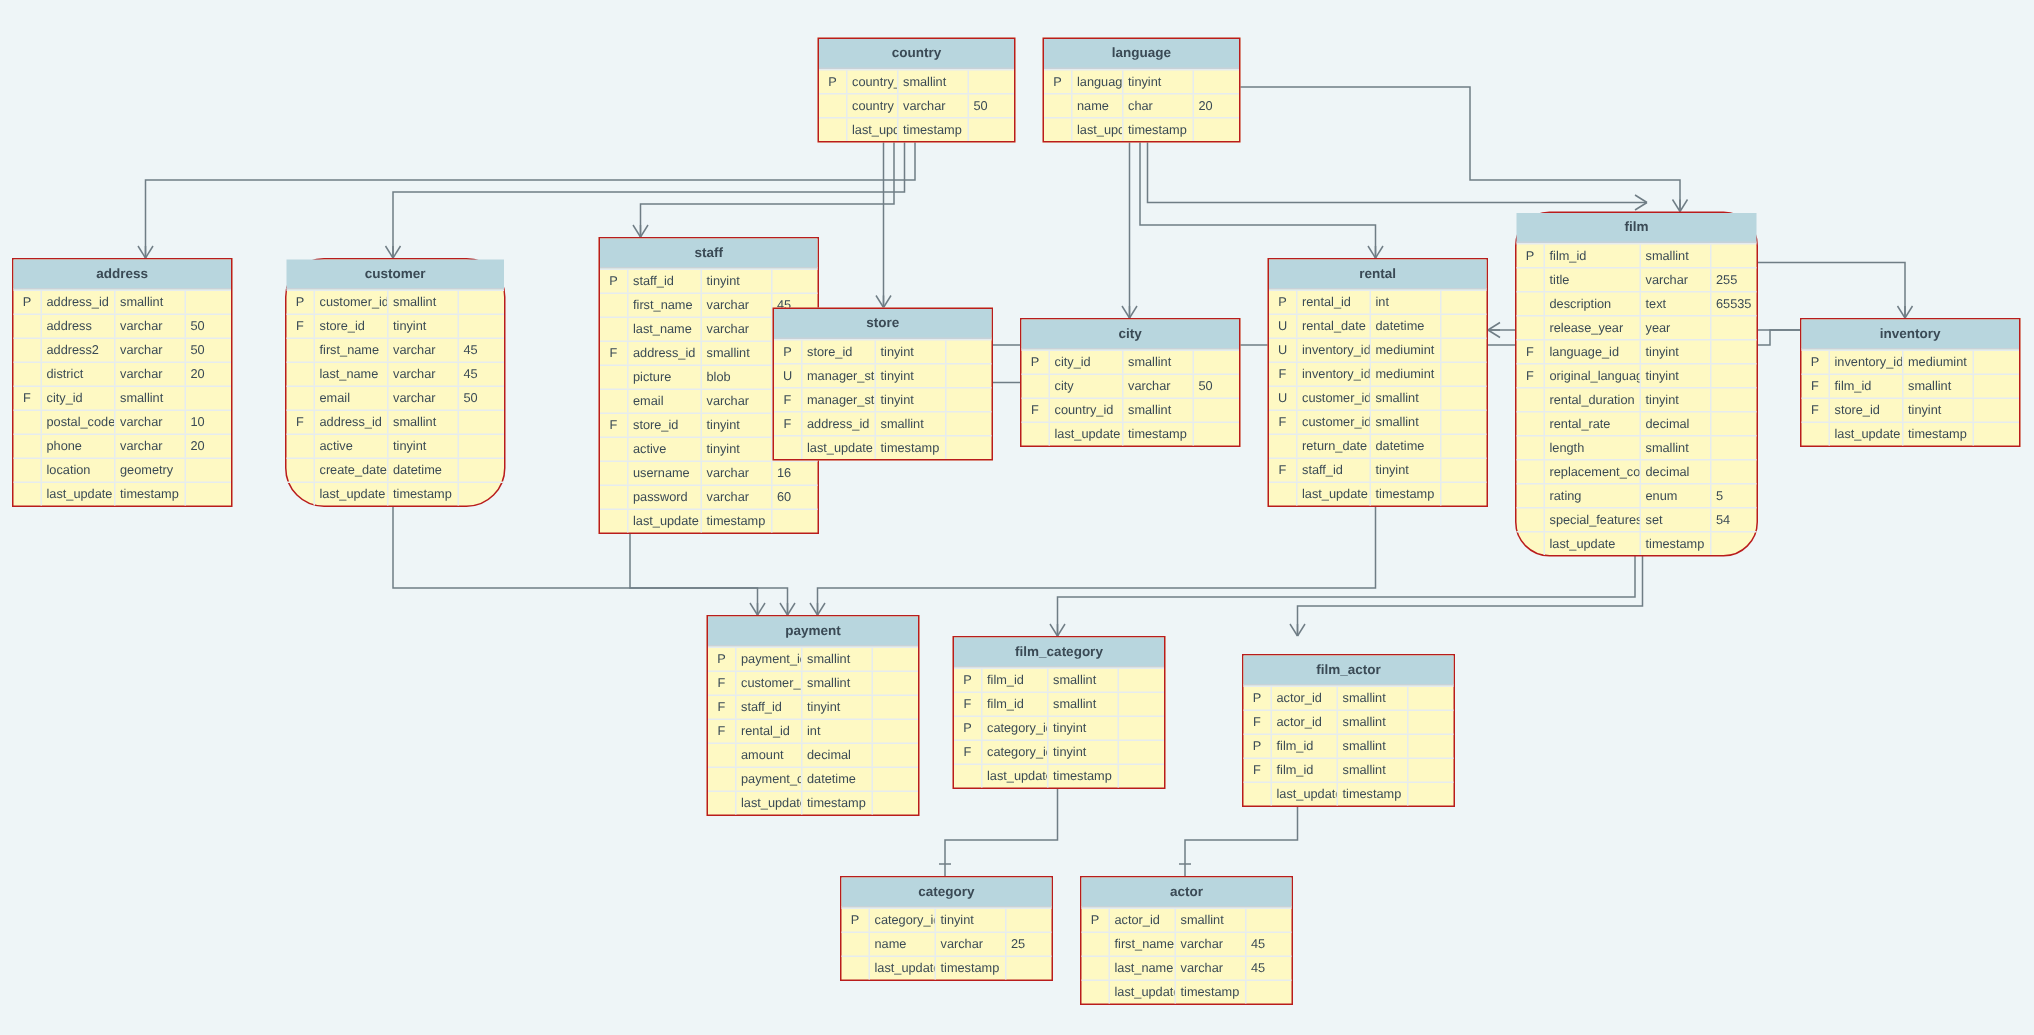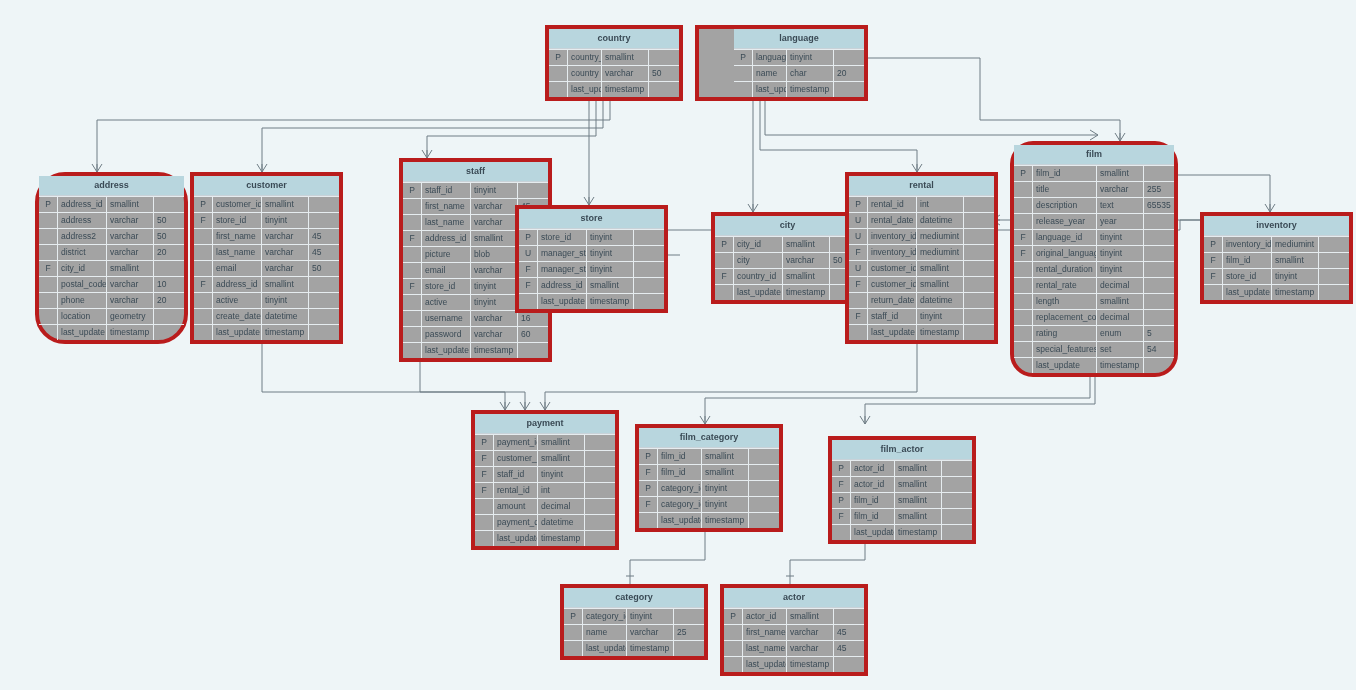--- a/index.html
+++ b/index.html
@@ -1,17 +1,17 @@
 <!DOCTYPE html>
 <html><head>
 <meta charset="utf-8">
 <style>
   html,body{margin:0;padding:0;width:1356px;height:690px;background:#eef5f7;font-family:Arial,Helvetica,sans-serif;color:#3a4a55;overflow:hidden}
   svg.lines{position:absolute;left:0;top:0;pointer-events:none}
-  .entity{position:absolute;background:#a3a3a3;border:4px solid #b91c1c;font-size:8.5px;line-height:13px}
+  .entity{position:absolute;background:#fef9c3;border:1px solid #b91c1c;font-size:8.5px;line-height:13px}
   .entity .title{background:#b8d6de;color:#3a4a55;font-weight:bold;text-align:center;padding:3px 0;border-bottom:1px solid #c8d2d8;font-size:9px}
   .entity .row{display:flex;border-top:1px solid #e6ecef}
   .entity .row:first-of-type{border-top:none}
   .entity .row span{border-right:1px solid #e6ecef;padding:1px 3px;white-space:nowrap;overflow:hidden}
   .entity .row span:last-child{border-right:none}
   .entity .k{flex:0 0 12px;text-align:center}
   .entity .n{flex:1 1 auto}
   .entity .t{flex:0 0 40px}
   .entity .l{flex:0 0 24px}
 </style>
@@ -98,42 +98,42 @@
         <span class="t">varchar</span>
         <span class="l">50</span>
       </div>
       <div class="row">
         <span class="k"></span>
         <span class="n">last_update</span>
         <span class="t">timestamp</span>
         <span class="l">&nbsp;</span>
       </div>
     </div>
-    <div class="entity" style="left: 695px; top: 25px; width: 130px; padding-left: 35px;">
+    <div class="entity" style="left: 695px; top: 25px; width: 130px;">
       <div class="title">language</div>
       <div class="row">
         <span class="k">P</span>
         <span class="n">language_id</span>
         <span class="t">tinyint</span>
         <span class="l">&nbsp;</span>
       </div>
       <div class="row">
         <span class="k"></span>
         <span class="n">name</span>
         <span class="t">char</span>
         <span class="l">20</span>
       </div>
       <div class="row">
         <span class="k"></span>
         <span class="n">last_update</span>
         <span class="t">timestamp</span>
         <span class="l">&nbsp;</span>
       </div>
     </div>
-    <div class="entity" style="left: 35px; top: 172px; width: 145px; border-radius: 30px;">
+    <div class="entity" style="left: 8px; top: 172px; width: 145px;">
       <div class="title">address</div>
       <div class="row">
         <span class="k">P</span>
         <span class="n">address_id</span>
         <span class="t">smallint</span>
         <span class="l">&nbsp;</span>
       </div>
       <div class="row">
         <span class="k"></span>
         <span class="n">address</span>
@@ -176,21 +176,21 @@
         <span class="t">geometry</span>
         <span class="l">&nbsp;</span>
       </div>
       <div class="row">
         <span class="k"></span>
         <span class="n">last_update</span>
         <span class="t">timestamp</span>
         <span class="l">&nbsp;</span>
       </div>
     </div>
-    <div class="entity" style="left: 190px; top: 172px; width: 145px;">
+    <div class="entity" style="left: 190px; top: 172px; width: 145px; border-radius: 26px;">
       <div class="title">customer</div>
       <div class="row">
         <span class="k">P</span>
         <span class="n">customer_id</span>
         <span class="t">smallint</span>
         <span class="l">&nbsp;</span>
       </div>
       <div class="row">
         <span class="k">F</span>
         <span class="n">store_id</span>
@@ -335,21 +335,21 @@
         <span class="t">smallint</span>
         <span class="l">&nbsp;</span>
       </div>
       <div class="row">
         <span class="k"></span>
         <span class="n">last_update</span>
         <span class="t">timestamp</span>
         <span class="l">&nbsp;</span>
       </div>
     </div>
-    <div class="entity" style="left: 680px; top: 212px; width: 145px; margin-left: 31px;">
+    <div class="entity" style="left: 680px; top: 212px; width: 145px;">
       <div class="title">city</div>
       <div class="row">
         <span class="k">P</span>
         <span class="n">city_id</span>
         <span class="t">smallint</span>
         <span class="l">&nbsp;</span>
       </div>
       <div class="row">
         <span class="k"></span>
         <span class="n">city</span>

